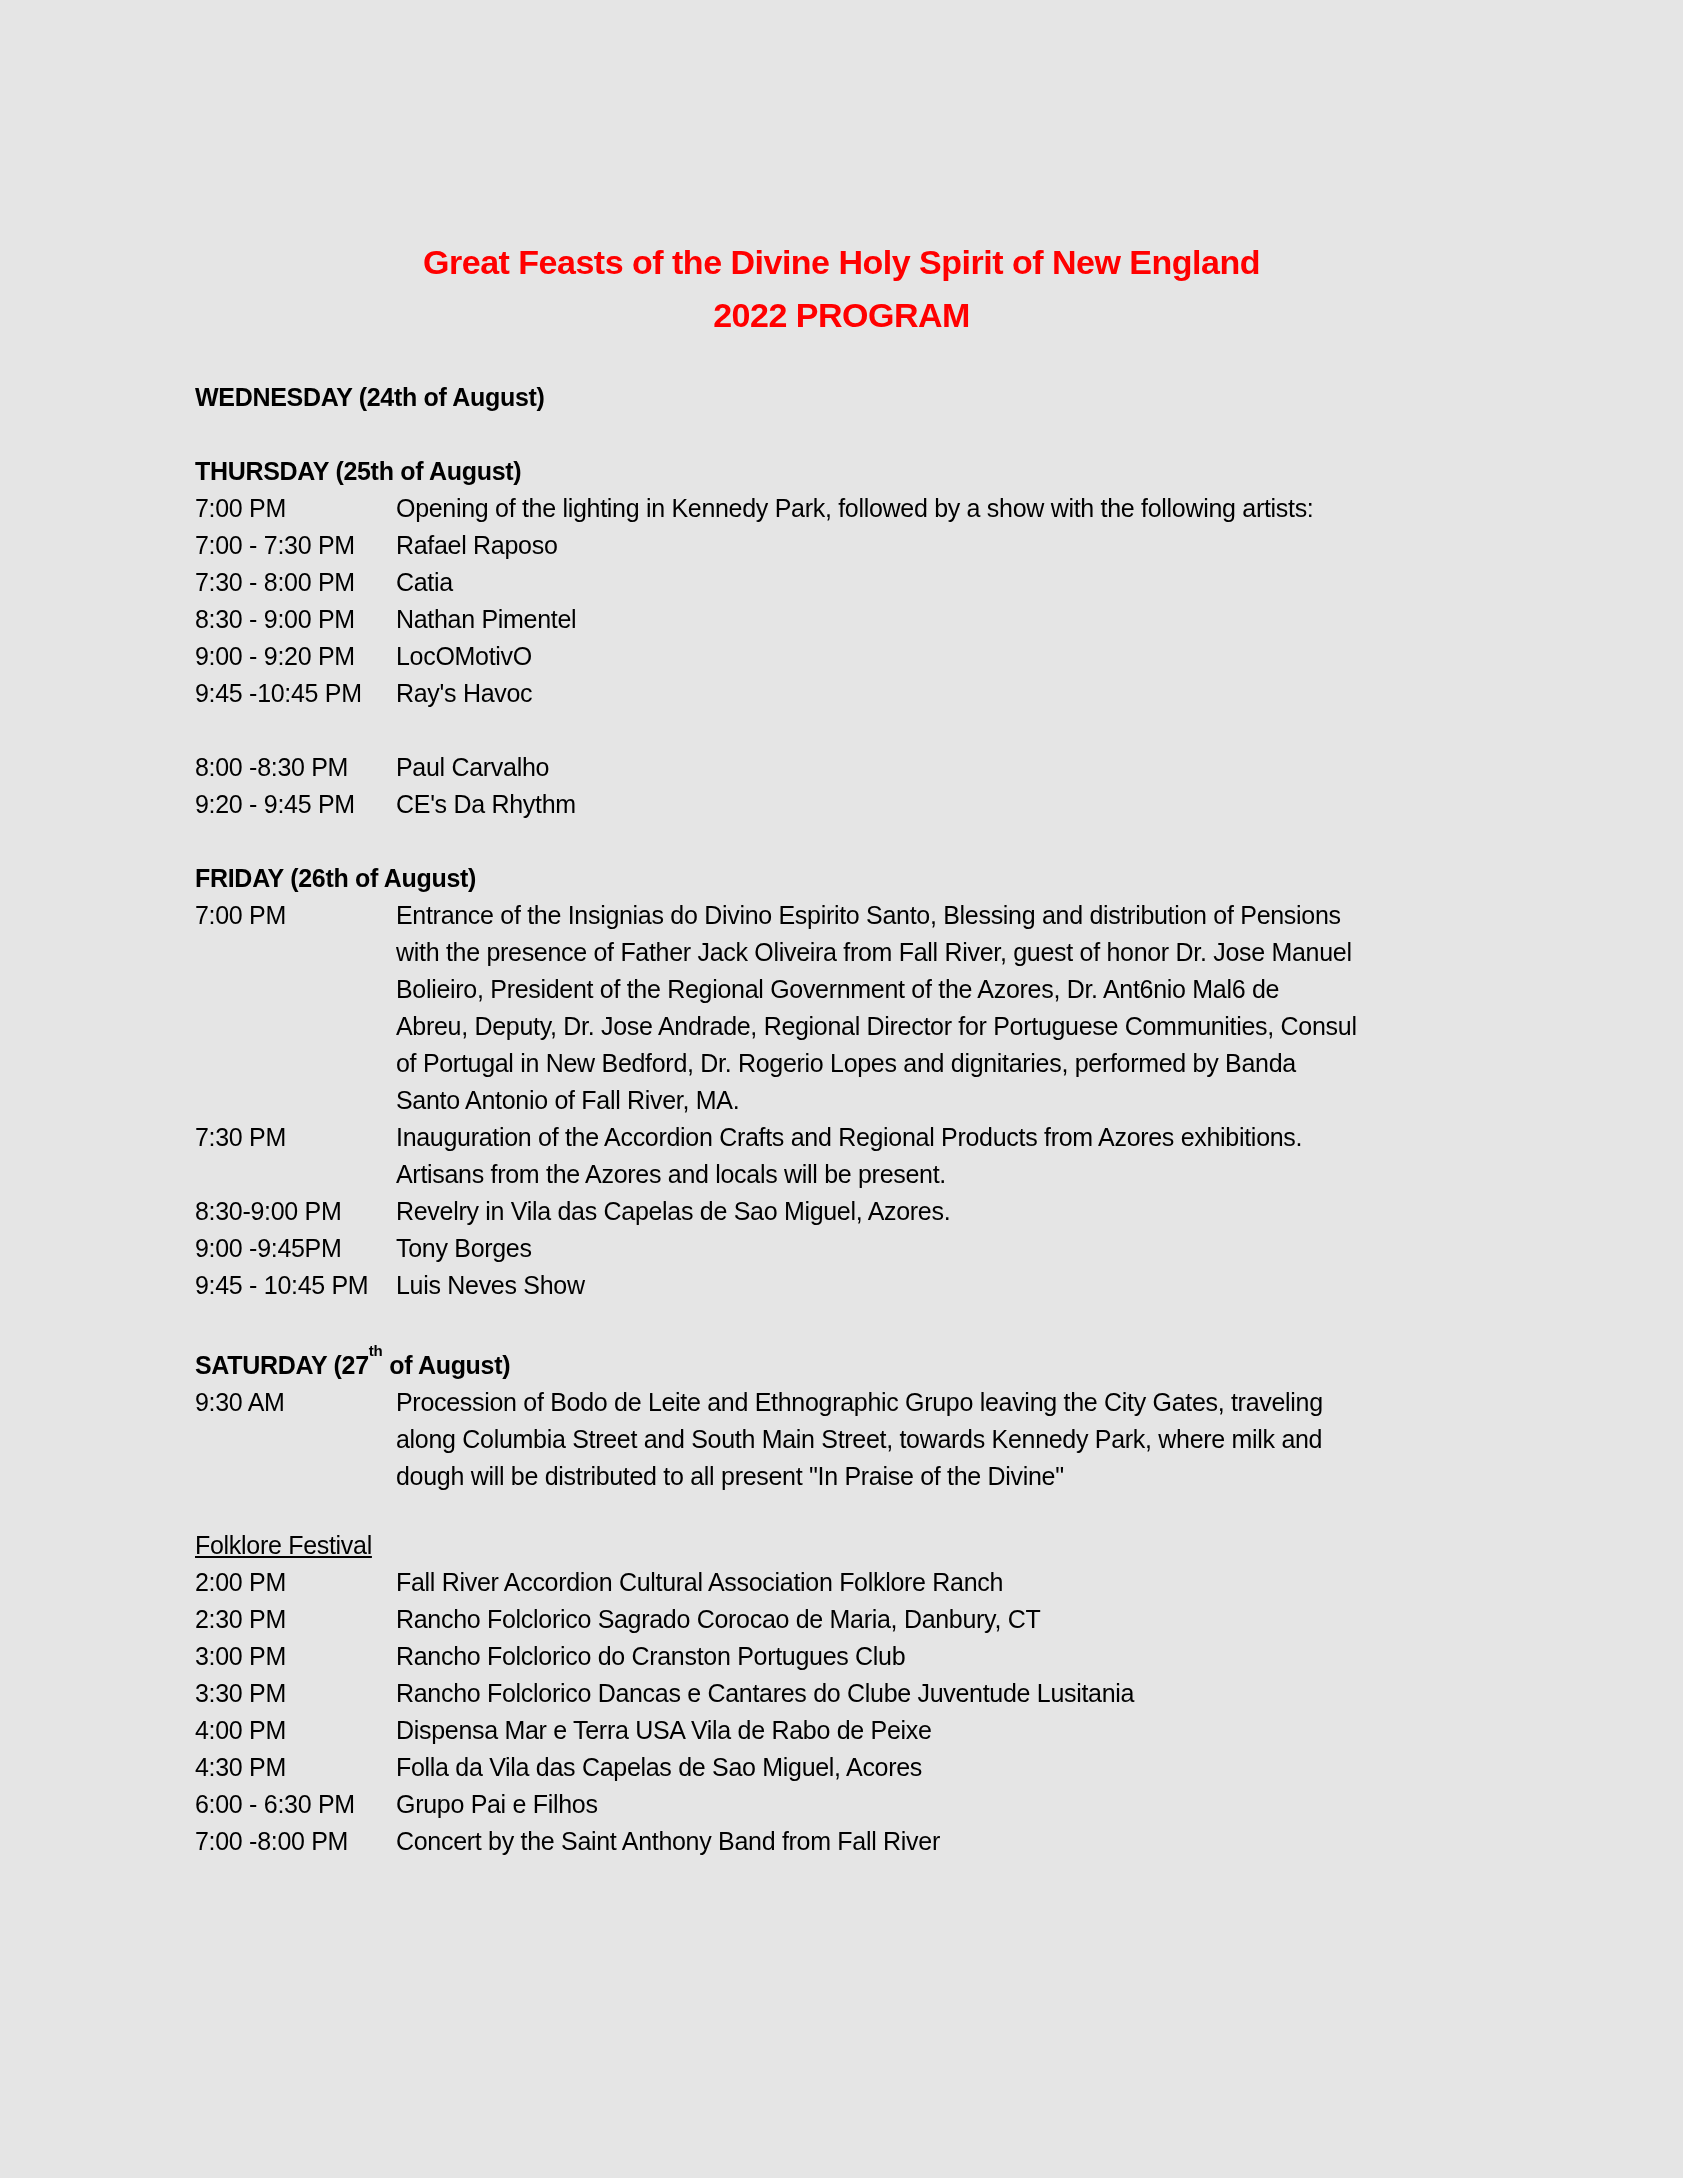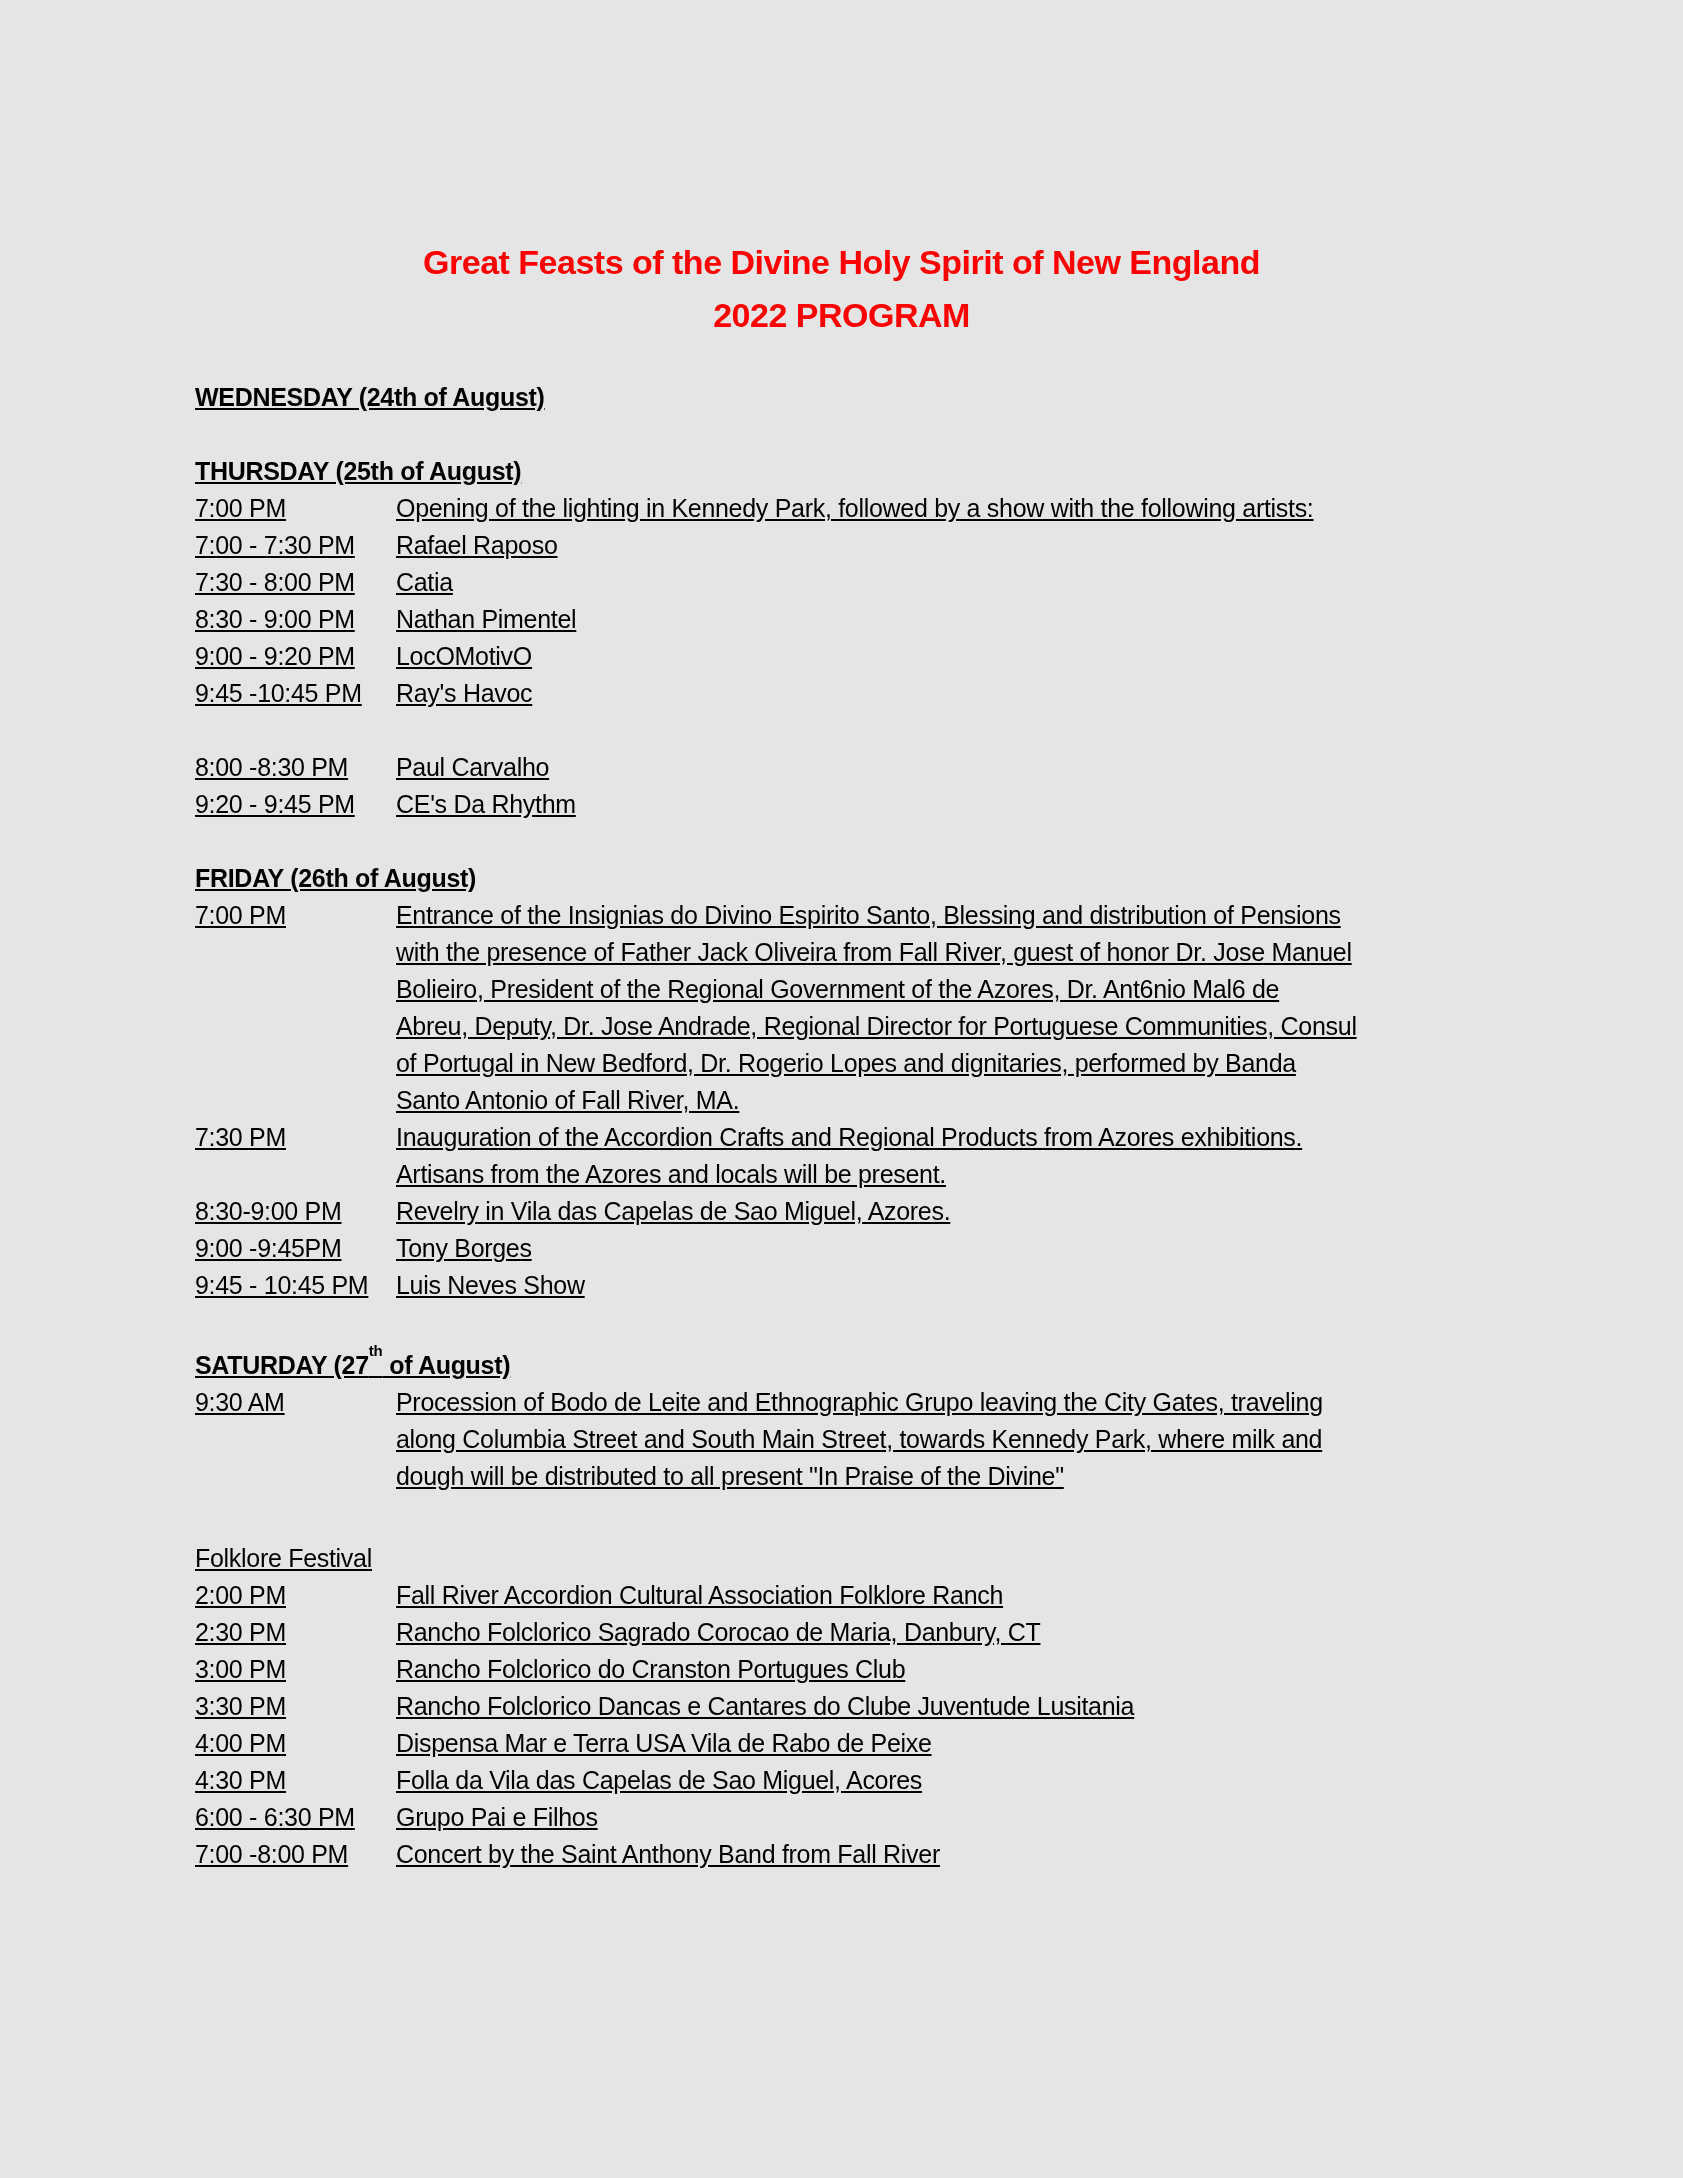--- a/index.html
+++ b/index.html
@@ -18,21 +18,21 @@
     line-height:53px;
     font-weight:bold;
     letter-spacing:-0.5px;
   }
   .schedule{
     padding-left:195px;
     font-size:25px;
     line-height:37px;
     letter-spacing:-0.3px;
   }
-  .section{margin-top:37px;text-decoration:underline;}
+  .section{margin-top:37px;}
   .heading{font-weight:bold;white-space:nowrap;}
   .heading.regular{font-weight:normal;}
   .heading.underline{text-decoration:underline;}
   .heading sup{
     font-size:15px;
     position:relative;
     top:-9px;
     letter-spacing:-0.2px;
   }
   .row{display:flex;align-items:flex-start;}
@@ -147,21 +147,21 @@
         <div class="heading"><span>SATURDAY (27</span><sup>th</sup><span> of August)</span></div>
         <div class="row">
           <div class="time">9:30 AM</div>
           <div class="desc">
             <div class="line">Procession of Bodo de Leite and Ethnographic Grupo leaving the City Gates, traveling</div>
             <div class="line">along Columbia Street and South Main Street, towards Kennedy Park, where milk and</div>
             <div class="line">dough will be distributed to all present "In Praise of the Divine"</div>
           </div>
         </div>
       </div>
-      <div class="section" style="margin-top: 45px;">
+      <div class="section" style="margin-top: 32px;">
         <div class="heading regular underline"><span>Folklore Festival</span></div>
         <div class="row">
           <div class="time">2:00 PM</div>
           <div class="desc">
             <div class="line">Fall River Accordion Cultural Association Folklore Ranch</div>
           </div>
         </div>
         <div class="row">
           <div class="time">2:30 PM</div>
           <div class="desc">

